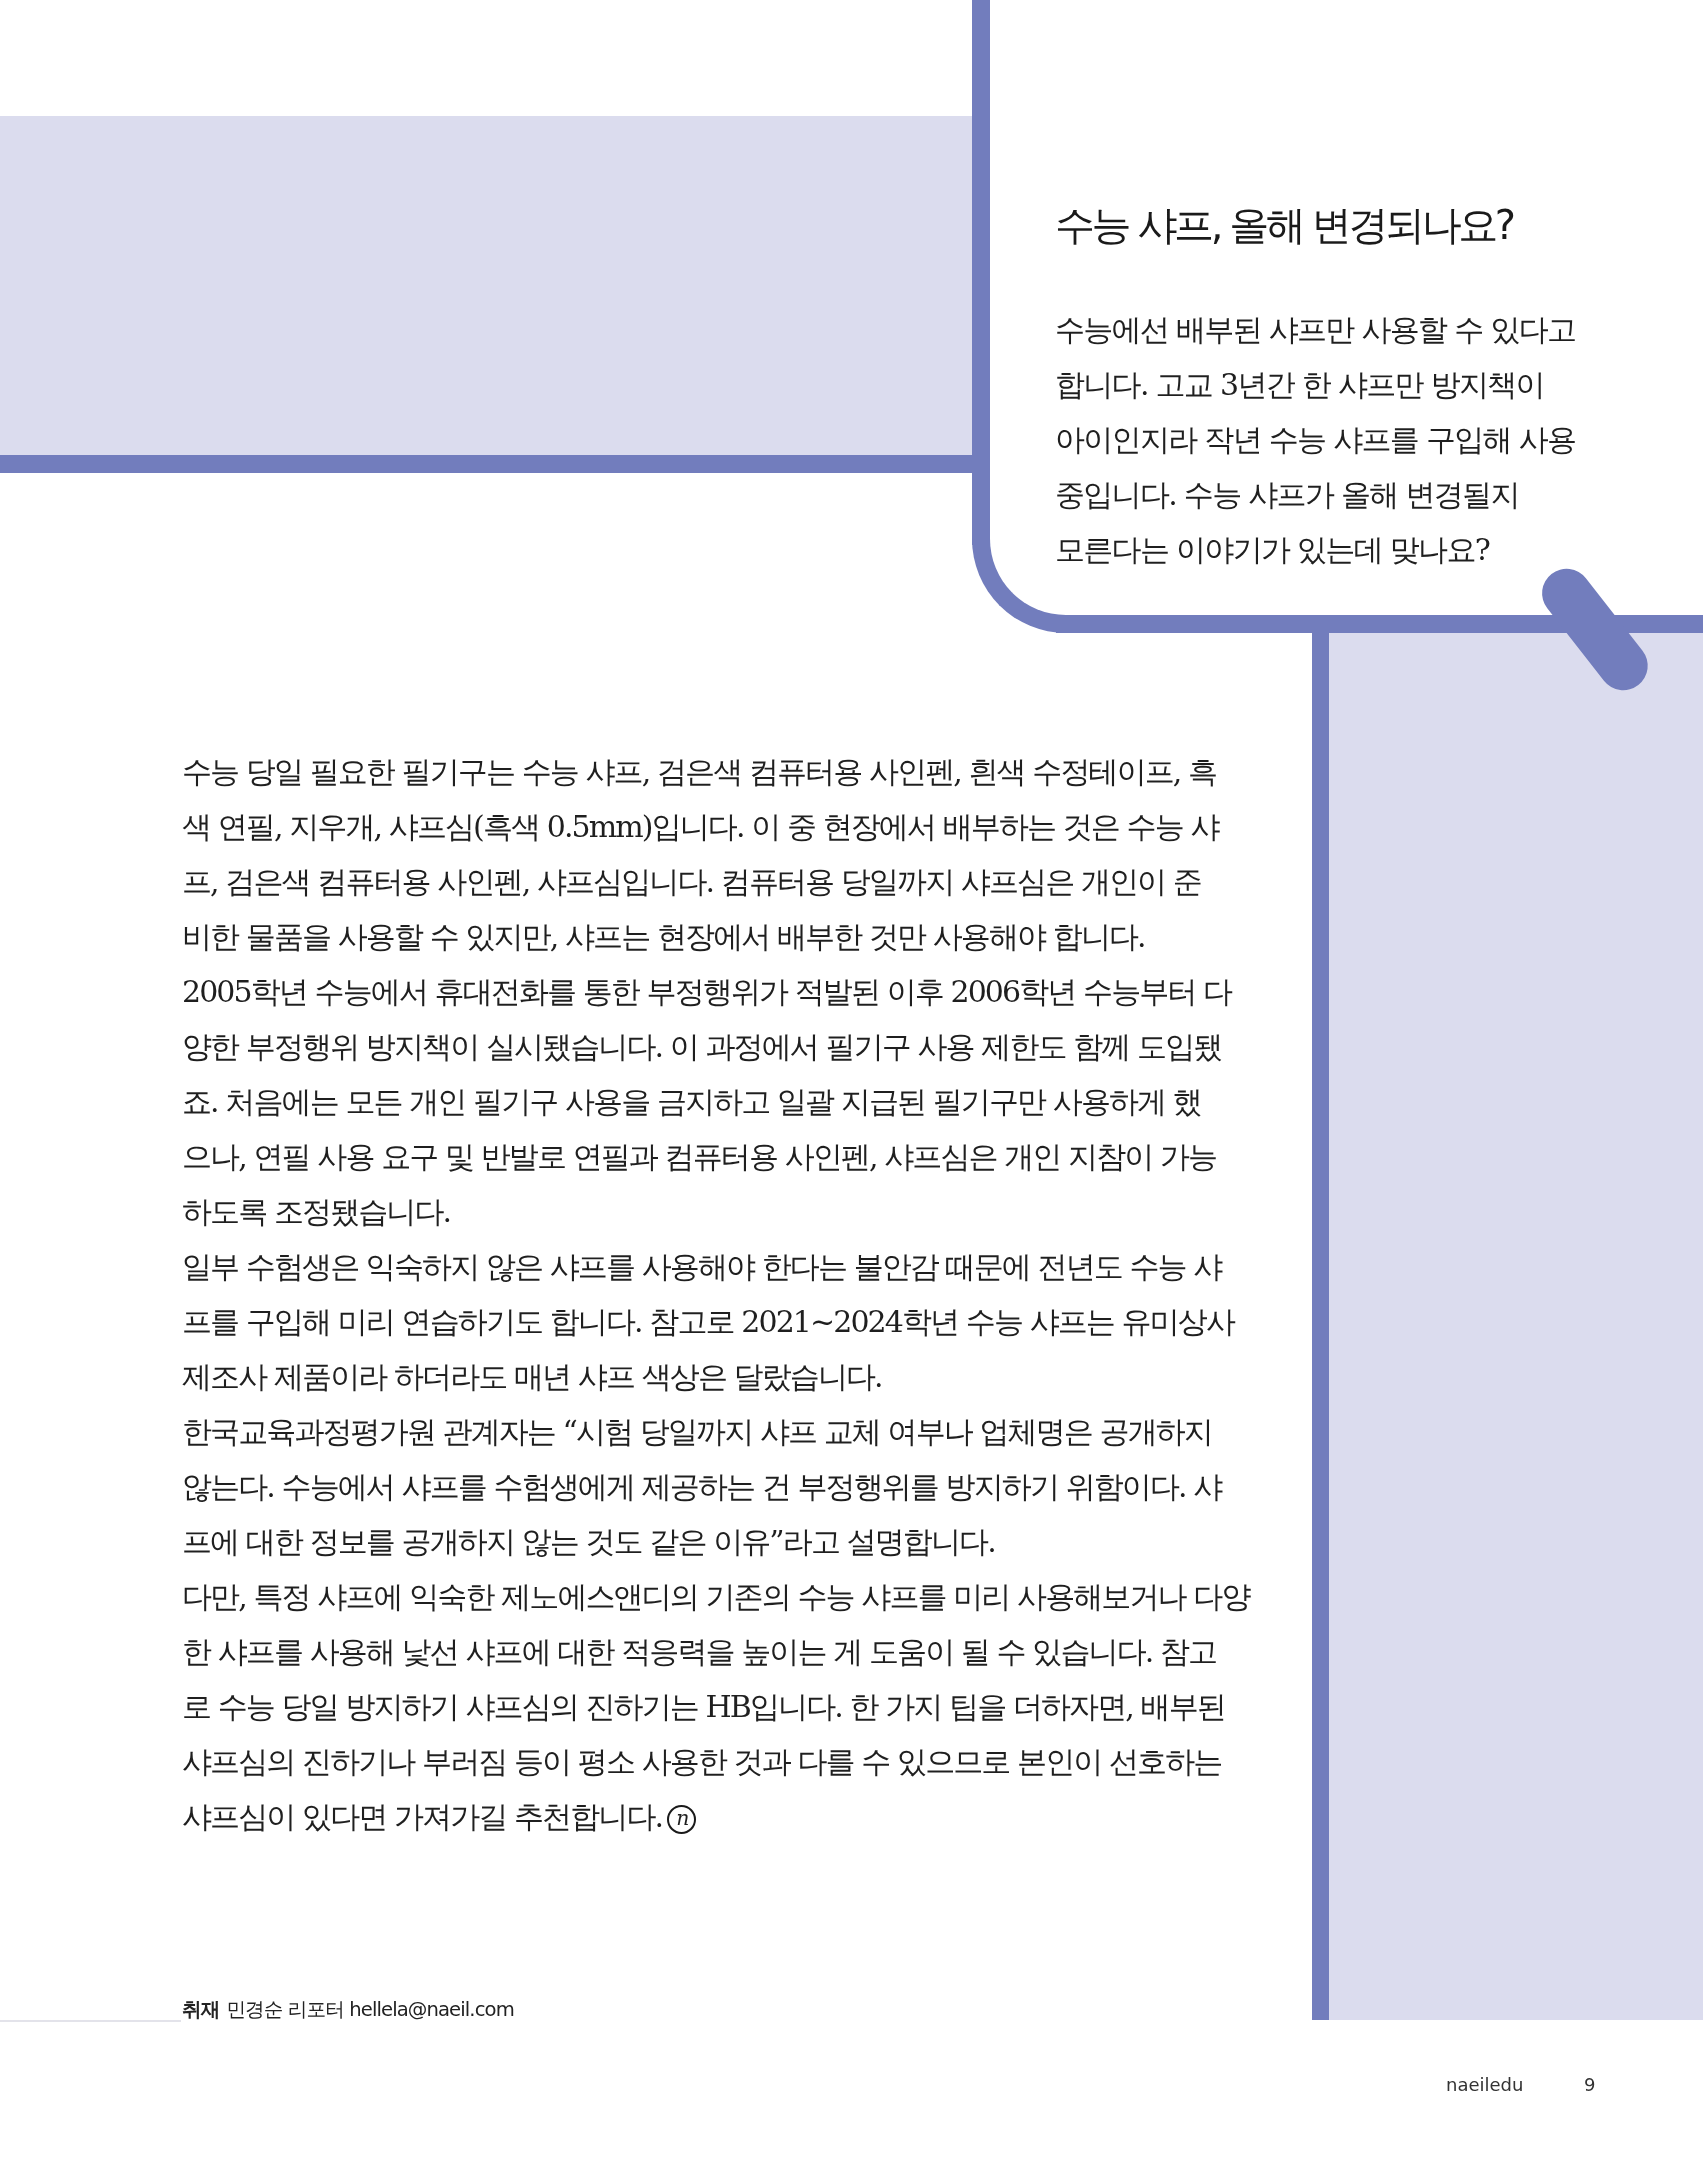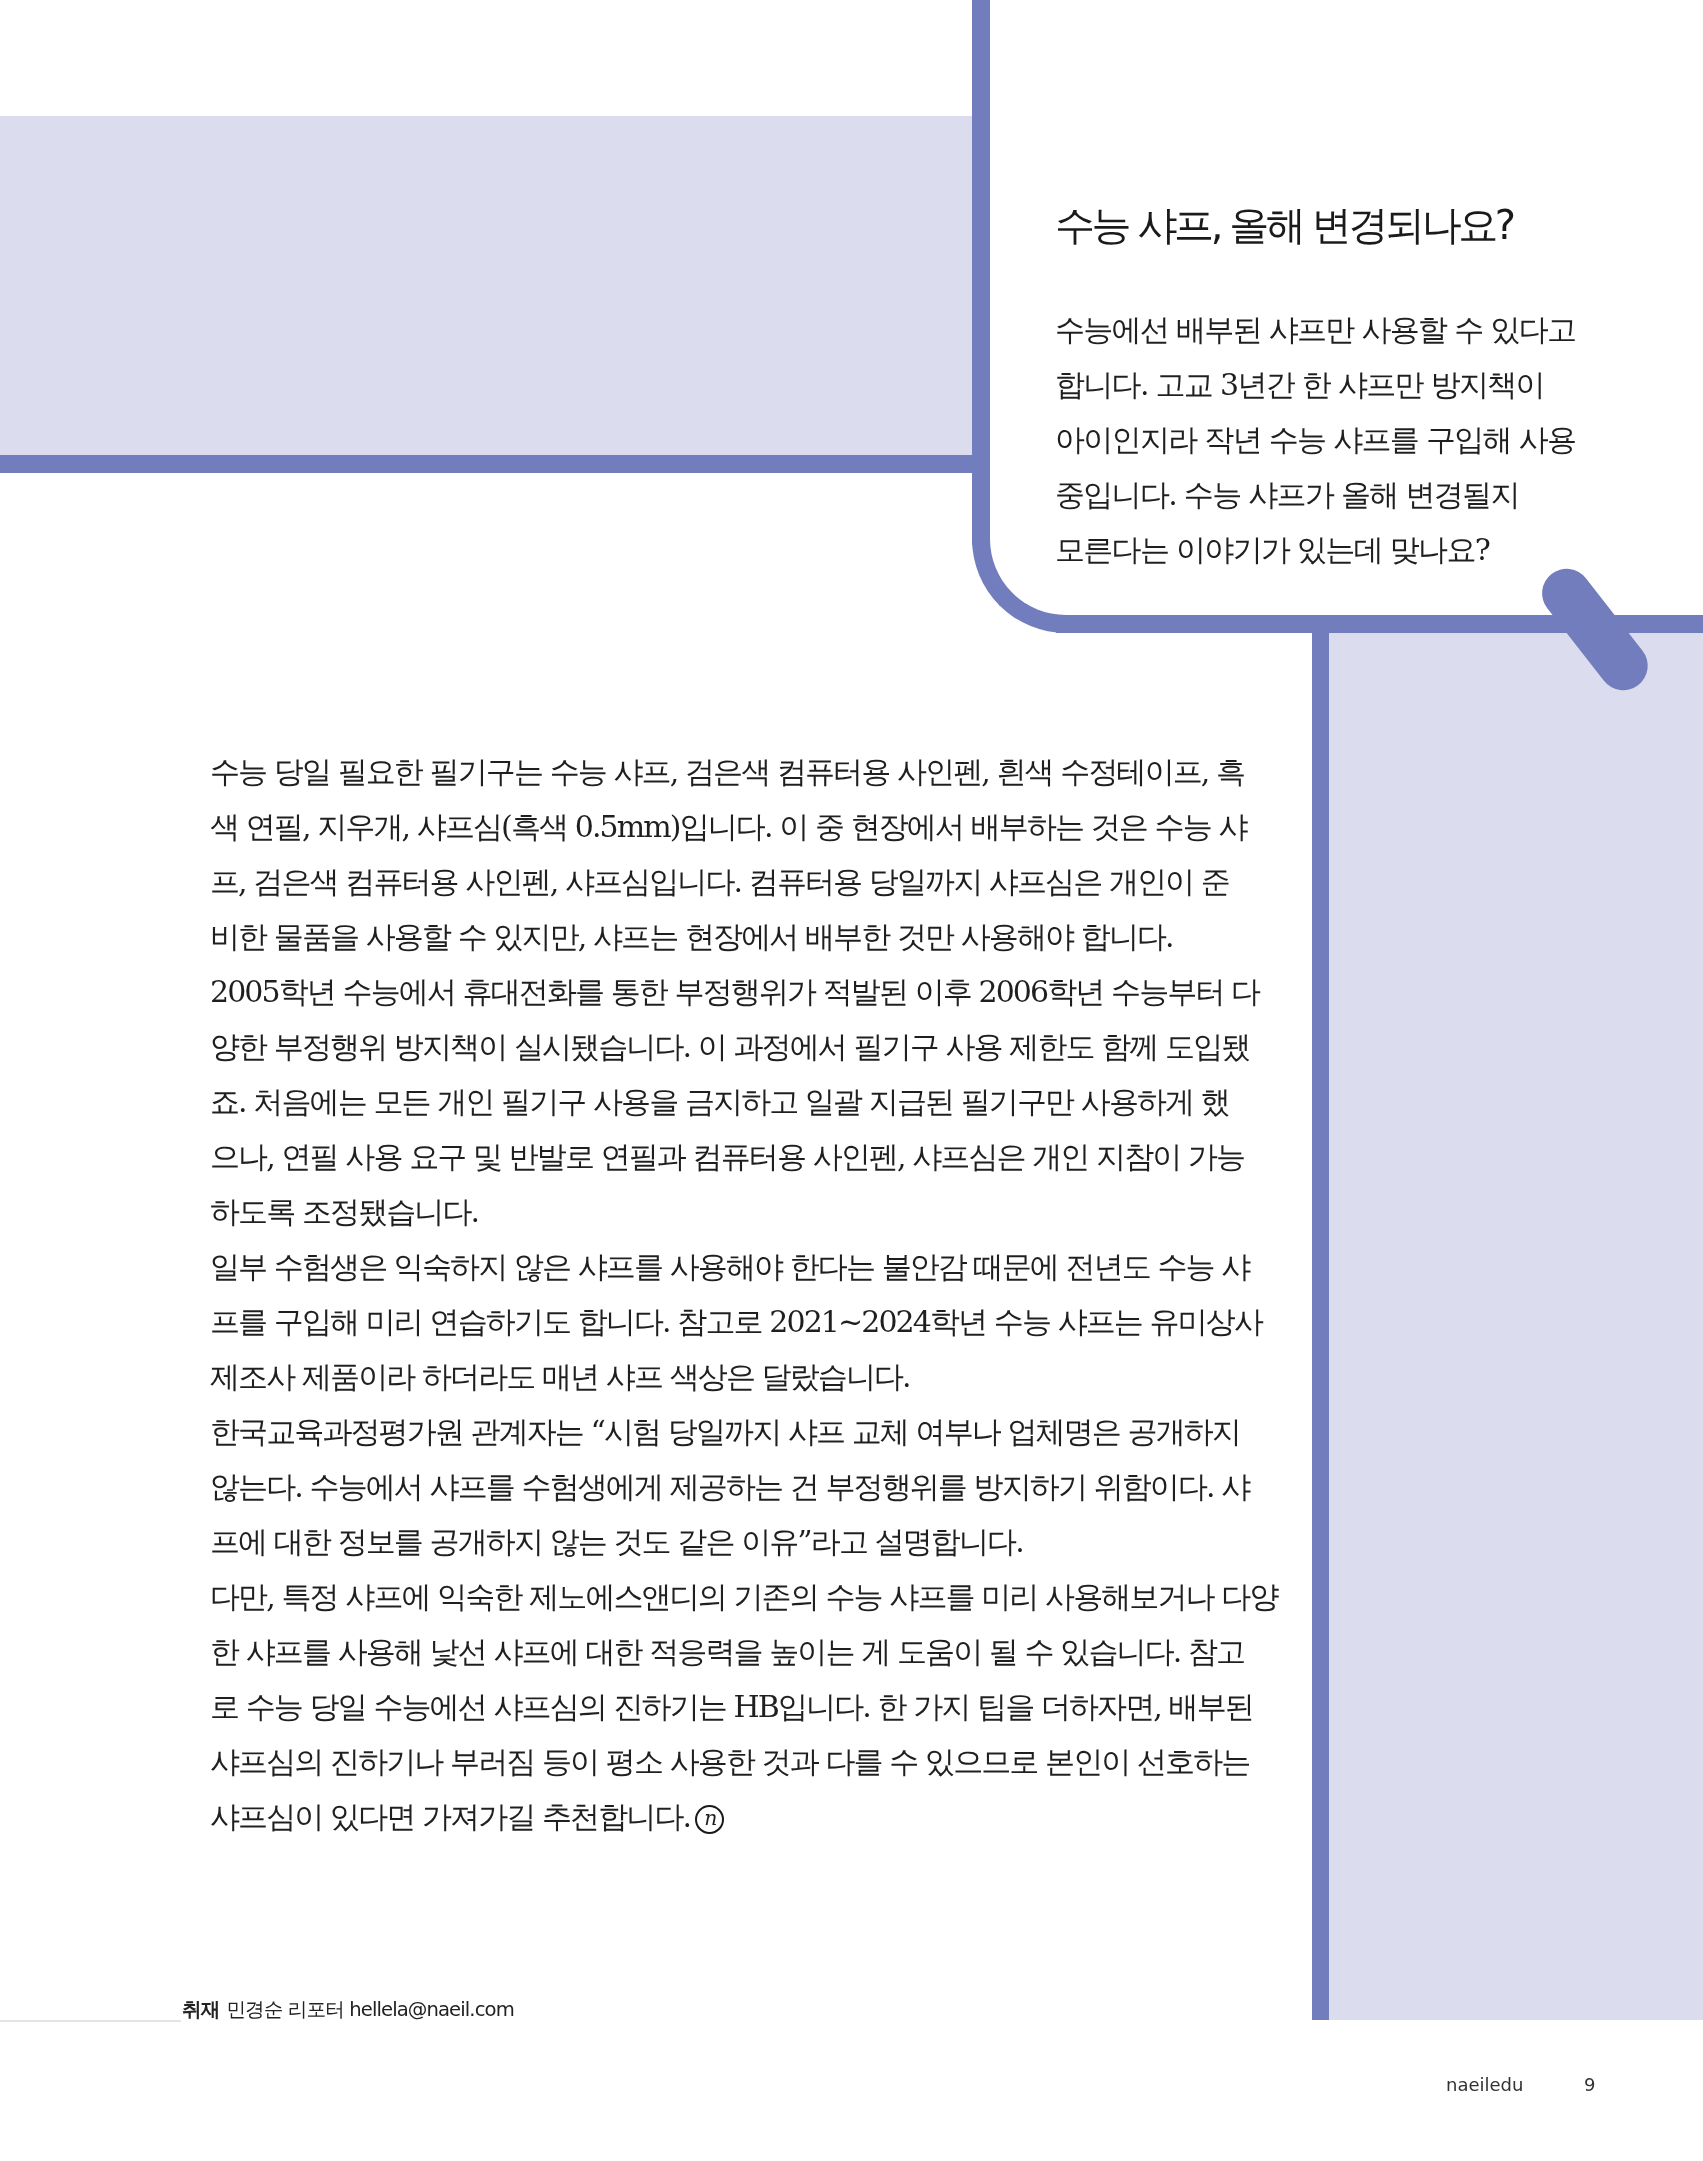--- a/index.html
+++ b/index.html
@@ -23,21 +23,21 @@
     .q-body { position: absolute; left: 1055px; top: 302px; width: 562px; font-size: 30px; line-height: 55px;
               letter-spacing: -1.7px; color: #1f1f1f; }
     .q-body div { white-space: nowrap; }
 
     .main-title { position: absolute; left: 181px; top: 545px; font-family: "DejaVu Sans", "Liberation Sans", sans-serif;
                   font-size: 55px; line-height: 70px; letter-spacing: -4.3px; color: #111; }
     .main-title div { white-space: nowrap; }
 
     .body-text { position: absolute; left: 182px; top: 744px; width: 1073px; font-size: 30px; line-height: 55px;
                  letter-spacing: -1.9px; color: #1f1f1f; }
-    .body-text div { white-space: nowrap; margin-left: 28px; }
+    .body-text div { white-space: nowrap; }
 
     .end-mark { display: inline-block; width: 29px; height: 29px; border: 2.6px solid #1a1a1a; border-radius: 50%;
                 font-style: italic; font-size: 20.4px; line-height: 23px; text-align: center; vertical-align: middle; margin-left: 5.1px; }
 
     .rule { position: absolute; left: 0; top: 2020px; width: 181px; height: 1.7px; background: #e3e3ea; }
     .byline { position: absolute; left: 182px; top: 1996px; font-family: "DejaVu Sans", "Liberation Sans", sans-serif;
               font-size: 19.6px; letter-spacing: -0.9px; color: #222; white-space: nowrap; }
     .byline b { font-weight: 700; margin-right: 7px; }
 
     .footer-brand { position: absolute; left: 1446px; top: 2074px; font-family: "DejaVu Sans", "Liberation Sans", sans-serif;
@@ -80,21 +80,21 @@
   <div>으나, 연필 사용 요구 및 반발로 연필과 컴퓨터용 사인펜, 샤프심은 개인 지참이 가능</div>
   <div>하도록 조정됐습니다.</div>
   <div>일부 수험생은 익숙하지 않은 샤프를 사용해야 한다는 불안감 때문에 전년도 수능 샤</div>
   <div>프를 구입해 미리 연습하기도 합니다. 참고로 2021~2024학년 수능 샤프는 유미상사</div>
   <div>제조사 제품이라 하더라도 매년 샤프 색상은 달랐습니다.</div>
   <div>한국교육과정평가원 관계자는 “시험 당일까지 샤프 교체 여부나 업체명은 공개하지</div>
   <div>않는다. 수능에서 샤프를 수험생에게 제공하는 건 부정행위를 방지하기 위함이다. 샤</div>
   <div>프에 대한 정보를 공개하지 않는 것도 같은 이유”라고 설명합니다.</div>
   <div>다만, 특정 샤프에 익숙한 제노에스앤디의 기존의 수능 샤프를 미리 사용해보거나 다양</div>
   <div>한 샤프를 사용해 낯선 샤프에 대한 적응력을 높이는 게 도움이 될 수 있습니다. 참고</div>
-  <div>로 수능 당일 수능에선 샤프심의 진하기는 HB입니다. 한 가지 팁을 더하자면, 배부된</div>
+  <div>로 수능 당일 방지하기 샤프심의 진하기는 HB입니다. 한 가지 팁을 더하자면, 배부된</div>
   <div>샤프심의 진하기나 부러짐 등이 평소 사용한 것과 다를 수 있으므로 본인이 선호하는</div>
   <div><span>샤프심이 있다면 가져가길 추천합니다.</span><span class="end-mark">n</span></div>
 </div>
 
 <div class="rule"></div>
 <div class="byline">
   <b>취재</b><span>민경순 리포터 hellela@naeil.com</span>
 </div>
 
 <div class="footer-brand">naeiledu</div>

